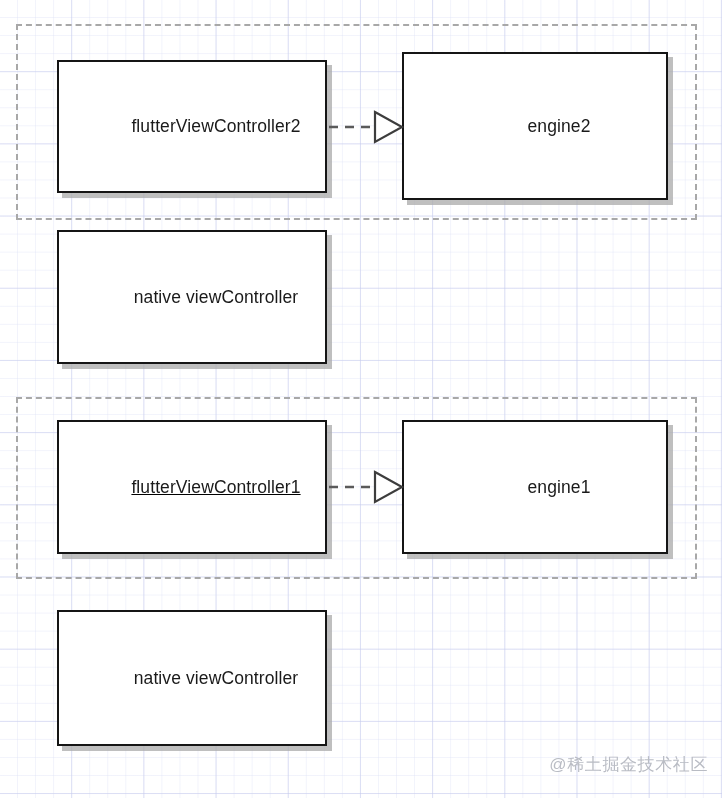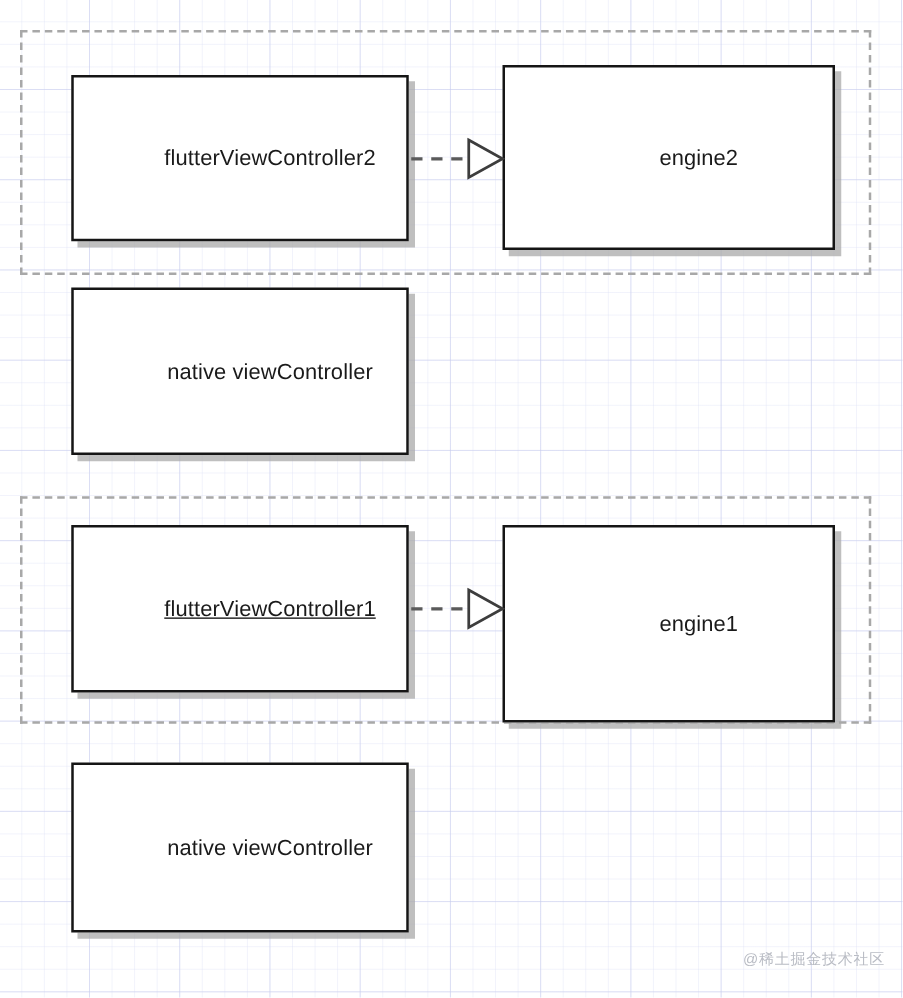--- a/index.html
+++ b/index.html
@@ -60,37 +60,37 @@
     letter-spacing: 0.1px;
     line-height: 1.2;
     white-space: nowrap;
     user-select: none;
   }
 
   #node-fvc2       { left: 57px;  top: 60px;  width: 270px; height: 133px; }
   #node-engine2    { left: 402px; top: 52px;  width: 266px; height: 148px; }
   #node-native-top { left: 57px;  top: 230px; width: 270px; height: 134px; }
   #node-fvc1       { left: 57px;  top: 420px; width: 270px; height: 134px; text-decoration: underline; }
-  #node-engine1    { left: 402px; top: 420px; width: 266px; height: 158px; }
+  #node-engine1    { left: 402px; top: 420px; width: 266px; height: 134px; }
   #node-native-bot { left: 57px;  top: 610px; width: 270px; height: 136px; }
 
   
   .connector {
     position: absolute;
     overflow: visible;
   }
   #connector-1 { left: 327px; top: 104px; width: 78px; height: 46px; }
   #connector-2 { left: 327px; top: 464px; width: 78px; height: 46px; }
 
   
   #watermark {
     position: absolute;
     right: 14px;
     bottom: 22px;
-    font-size: 12px;
+    font-size: 17px;
     color: #b9bcc4;
     letter-spacing: 0.6px;
     user-select: none;
     white-space: nowrap;
   }
 </style>
 </head>
 <body>
 
 <div id="canvas">

